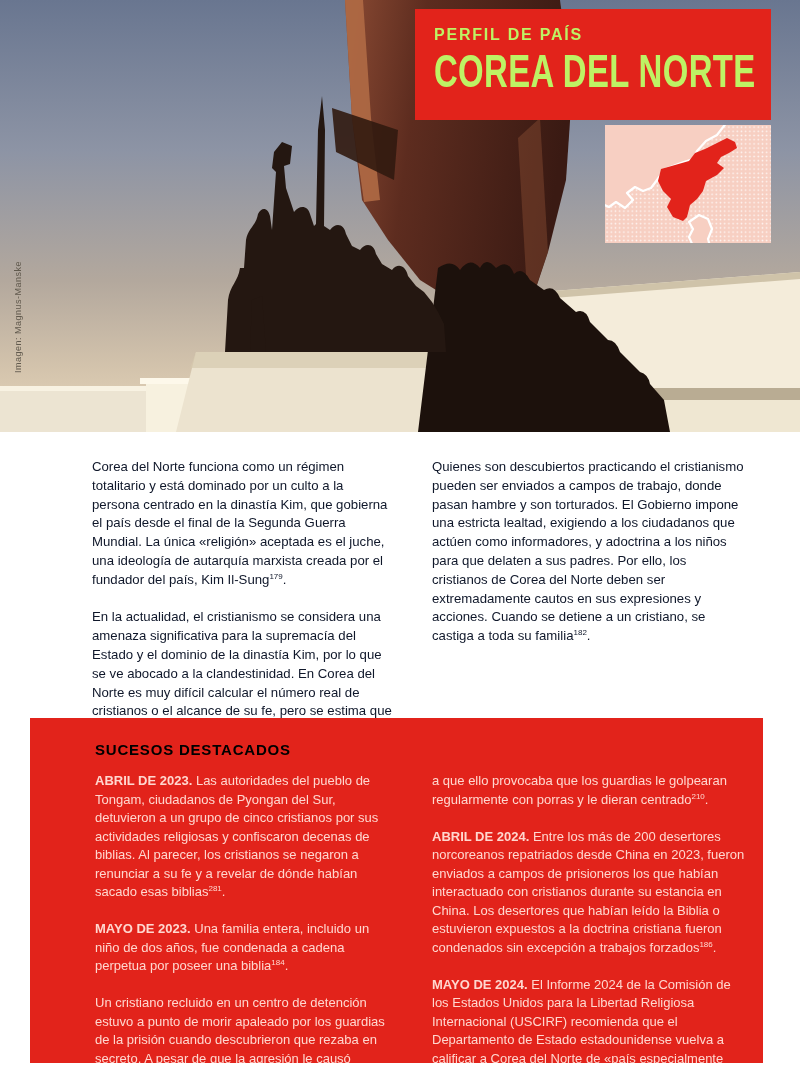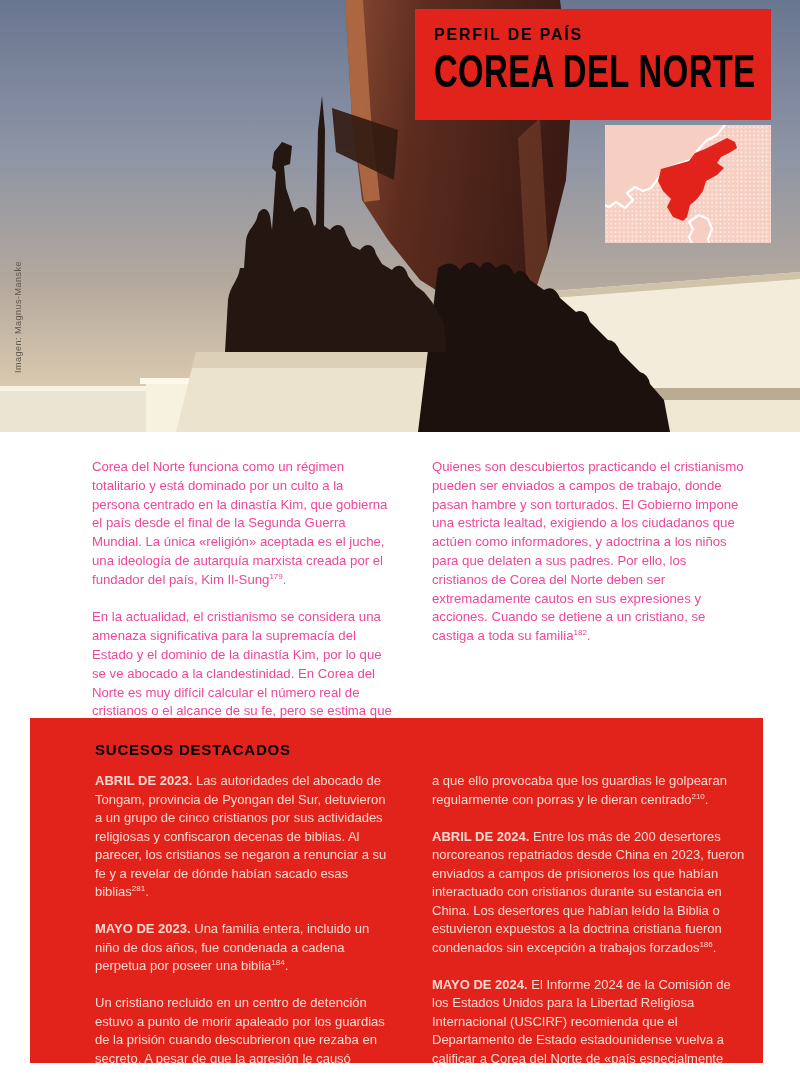--- a/index.html
+++ b/index.html
@@ -3,28 +3,28 @@
 <meta charset="utf-8">
 <style>
   html,body{margin:0;padding:0;background:#ffffff;}
   .page{position:relative;width:800px;height:1077px;background:#ffffff;overflow:hidden;
         font-family:"Liberation Sans",sans-serif;}
   
   .photo{position:absolute;left:0;top:0;width:800px;height:432px;overflow:hidden;}
   .credit{position:absolute;left:13px;top:373px;transform:rotate(-90deg);transform-origin:0 0;
           font-size:9px;letter-spacing:0.5px;color:#60594d;white-space:nowrap;}
   .title-box{position:absolute;left:415px;top:9px;width:356px;height:111px;box-sizing:border-box;
-             padding:17px 0 0 19px;color:#000000;}
+             padding:17px 0 0 19px;color:#bef264;}
   .eyebrow{font-size:16px;font-weight:bold;letter-spacing:1.8px;}
   .big-title{font-size:47px;font-weight:bold;line-height:1.04;margin-top:3px;white-space:nowrap;
              transform:scaleX(0.70);transform-origin:0 50%;letter-spacing:0.5px;}
   .map-inset{position:absolute;left:605px;top:125px;width:166px;height:118px;}
   
   .intro{position:absolute;left:92px;top:458px;width:653px;display:flex;gap:38px;
-         color:#ec4899;font-size:13.2px;line-height:18.8px;}
+         color:#0f172a;font-size:13.2px;line-height:18.8px;}
   .intro .col-l{width:302px;}
   .intro .col-r{width:313px;}
   .intro p{margin:0 0 18.8px 0;}
   sup.fn{font-size:8px;line-height:0;vertical-align:super;letter-spacing:0;}
   
   .events{position:absolute;left:30px;top:718px;width:733px;height:345px;box-sizing:border-box;
           padding:23px 18px 0 65px;color:#ffd7cf;overflow:hidden;}
   .events h2{margin:0 0 14px 0;font-size:15px;font-weight:bold;letter-spacing:0.8px;color:#000000;}
   .events-cols{display:flex;gap:37px;}
   .events .col-l{width:300px;}
@@ -112,21 +112,21 @@
     </div>
     <div class="col-r">
       <p><span>Quienes son descubiertos practicando el cristianismo pueden ser enviados a campos de trabajo, donde pasan hambre y son torturados. El Gobierno impone una estricta lealtad, exigiendo a los ciudadanos que actúen como informadores, y adoctrina a los niños para que delaten a sus padres. Por ello, los cristianos de Corea del Norte deben ser extremadamente cautos en sus expresiones y acciones. Cuando se detiene a un cristiano, se castiga a toda su familia</span><sup class="fn">182</sup><span>.</span></p>
     </div>
   </div>
 
   <div class="events" style="background:#e2231b;">
     <h2>SUCESOS DESTACADOS</h2>
     <div class="events-cols">
       <div class="col-l">
-        <p><span class="date-label">ABRIL DE 2023.</span><span> Las autoridades del abocado de Tongam, provincia de Pyongan del Sur, detuvieron a un grupo de cinco cristianos por sus actividades religiosas y confiscaron decenas de biblias. Al parecer, los cristianos se negaron a renunciar a su fe y a revelar de dónde habían sacado esas biblias</span><sup class="fn">281</sup><span>.</span></p>
+        <p><span class="date-label">ABRIL DE 2023.</span><span> Las autoridades del pueblo de Tongam, ciudadanos de Pyongan del Sur, detuvieron a un grupo de cinco cristianos por sus actividades religiosas y confiscaron decenas de biblias. Al parecer, los cristianos se negaron a renunciar a su fe y a revelar de dónde habían sacado esas biblias</span><sup class="fn">281</sup><span>.</span></p>
         <p><span class="date-label">MAYO DE 2023.</span><span> Una familia entera, incluido un niño de dos años, fue condenada a cadena perpetua por poseer una biblia</span><sup class="fn">184</sup><span>.</span></p>
         <p><span class="date-label"></span><span>Un cristiano recluido en un centro de detención estuvo a punto de morir apaleado por los guardias de la prisión cuando descubrieron que rezaba en secreto. A pesar de que la agresión le causó heridas casi mortales, el hombre siguió rezando a diario, pese</span><sup class="fn"></sup><span></span></p>
       </div>
       <div class="col-r">
         <p><span class="date-label"></span><span>a que ello provocaba que los guardias le golpearan regularmente con porras y le dieran centrado</span><sup class="fn">210</sup><span>.</span></p>
         <p><span class="date-label">ABRIL DE 2024.</span><span> Entre los más de 200 desertores norcoreanos repatriados desde China en 2023, fueron enviados a campos de prisioneros los que habían interactuado con cristianos durante su estancia en China. Los desertores que habían leído la Biblia o estuvieron expuestos a la doctrina cristiana fueron condenados sin excepción a trabajos forzados</span><sup class="fn">186</sup><span>.</span></p>
         <p><span class="date-label">MAYO DE 2024.</span><span> El Informe 2024 de la Comisión de los Estados Unidos para la Libertad Religiosa Internacional (USCIRF) recomienda que el Departamento de Estado estadounidense vuelva a calificar a Corea del Norte de «país especialmente preocupante», basándose en la situación de la libertad religiosa en el país a lo largo de 2023</span></p>
       </div>
     </div>
   </div>

